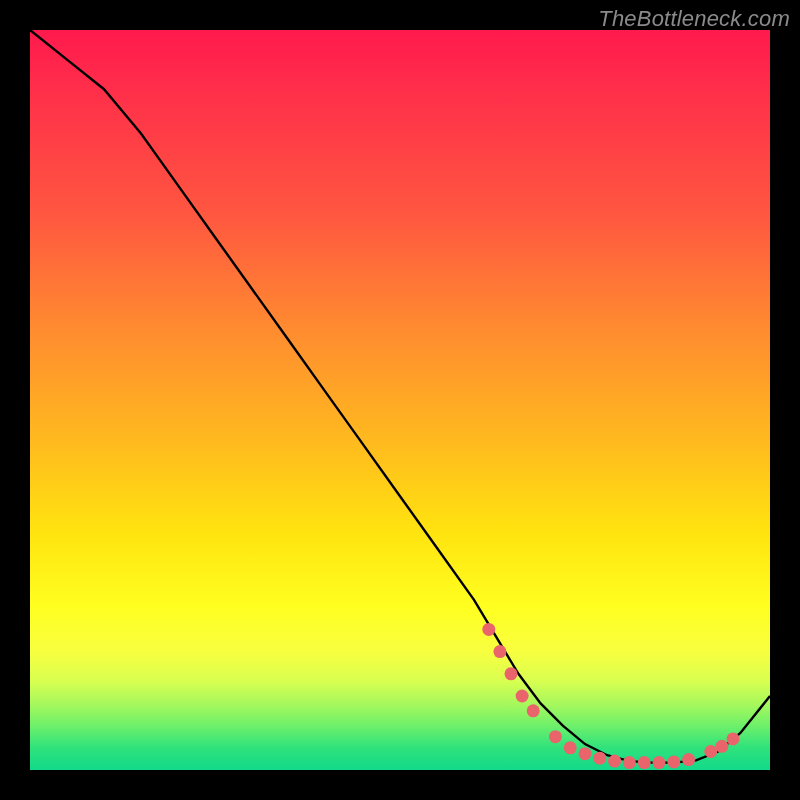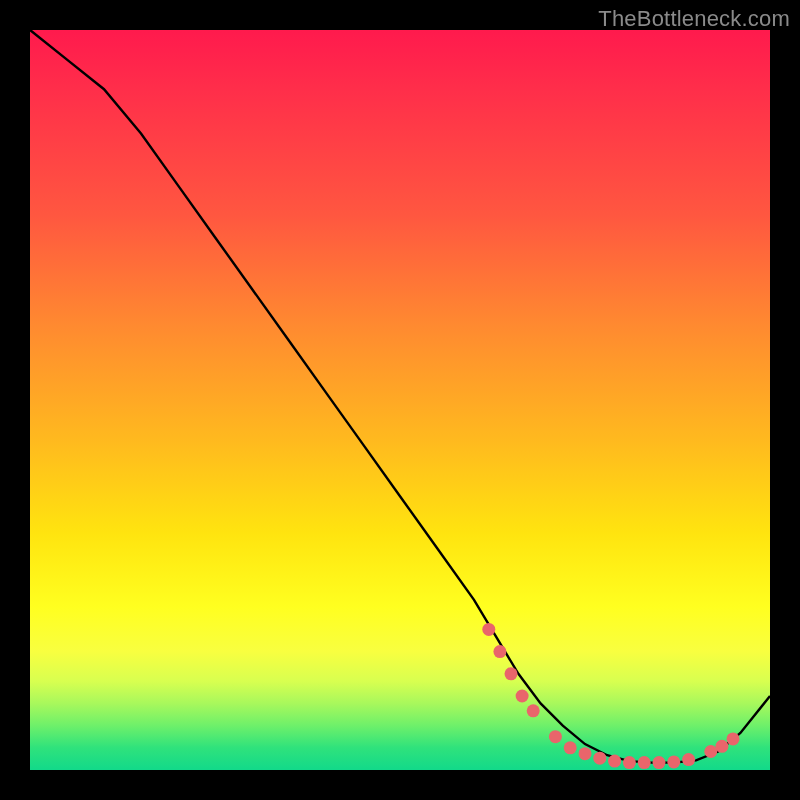--- a/index.html
+++ b/index.html
@@ -9,20 +9,21 @@
     height: 800px;
     background: #000;
     overflow: hidden;
     font-family: Arial, Helvetica, sans-serif;
   }
   .frame {
     position: relative;
     width: 800px;
     height: 572px;
     background: #000;
+    font-style: italic;
   }
   .plot {
     position: absolute;
     left: 30px;
     top: 30px;
     width: 740px;
     height: 740px;
     
     background: linear-gradient(
       to bottom,

